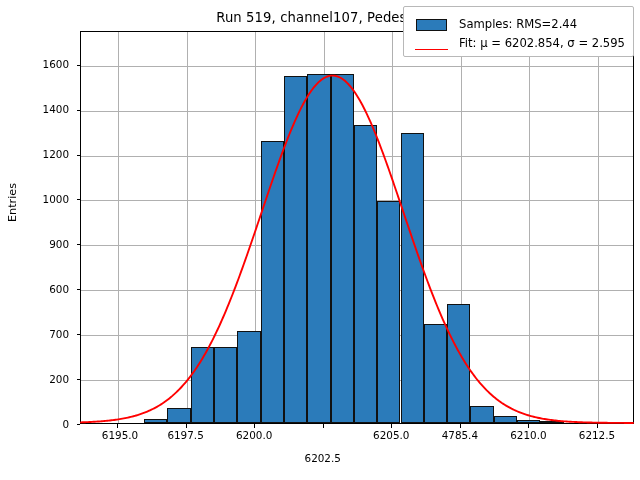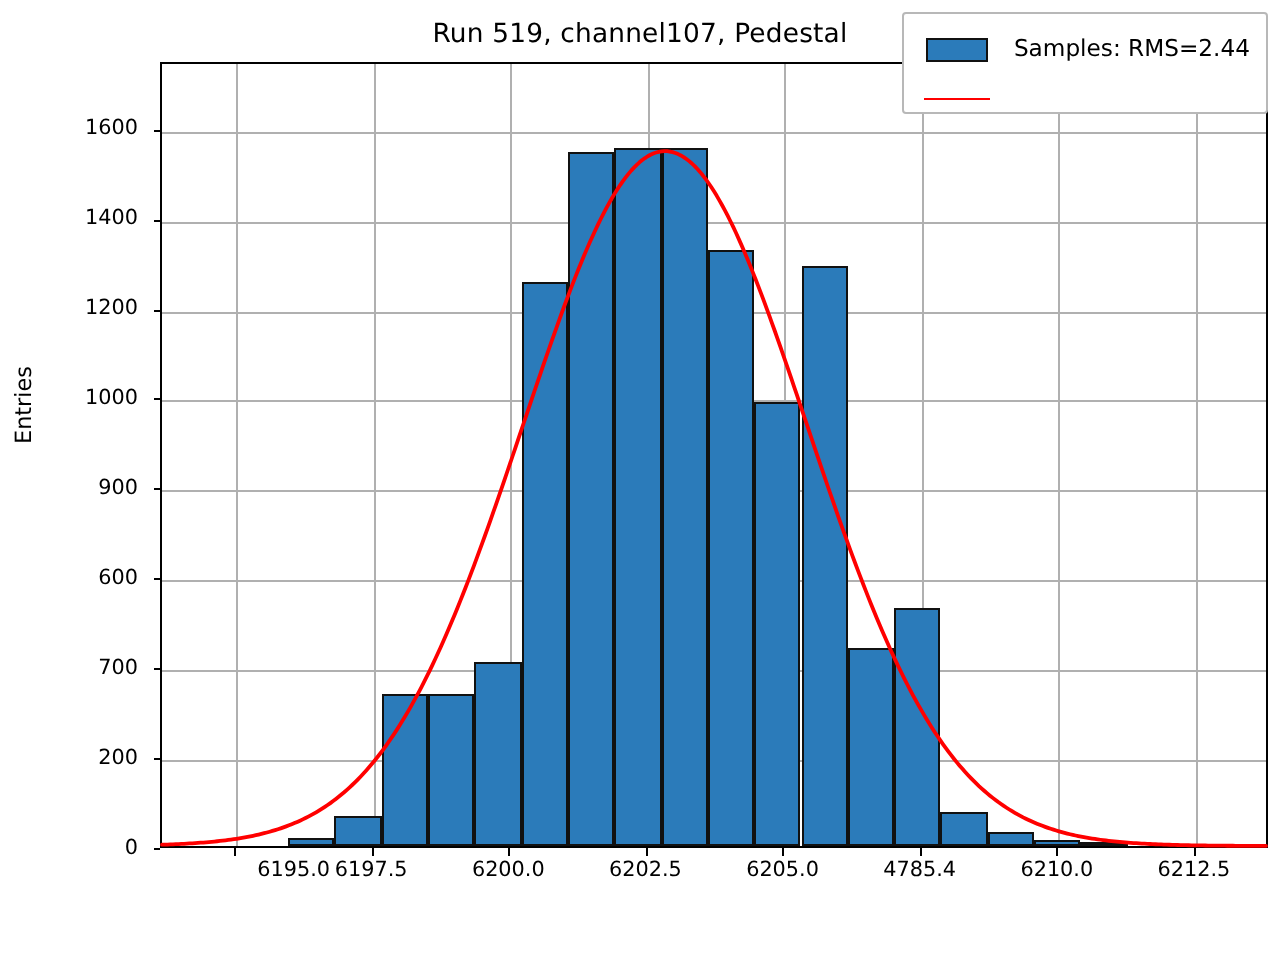--- a/index.html
+++ b/index.html
@@ -101,27 +101,27 @@
         <div class="bar" style="left: 436.07px; width: 23.31px; height: 3.37px; background: rgb(43, 123, 186); border-color: rgb(17, 17, 17);"></div>
         <div class="bar" style="left: 459.38px; width: 23.31px; height: 2.25px; background: rgb(43, 123, 186); border-color: rgb(17, 17, 17);"></div>
       </div>
     <svg id="curve" viewBox="0 0 554 393" preserveAspectRatio="none">
       <path id="fitpath" fill="none" stroke="#ff0000" stroke-width="1.9" stroke-linejoin="round" stroke-linecap="round" d="M0.00,392.35L1.39,392.31L2.77,392.26L4.15,392.20L5.54,392.15L6.92,392.09L8.31,392.03L9.70,391.96L11.08,391.89L12.46,391.81L13.85,391.73L15.24,391.65L16.62,391.56L18.01,391.46L19.39,391.36L20.77,391.25L22.16,391.14L23.55,391.02L24.93,390.89L26.31,390.75L27.70,390.61L29.08,390.46L30.47,390.30L31.86,390.13L33.24,389.96L34.62,389.77L36.01,389.57L37.40,389.36L38.78,389.14L40.16,388.91L41.55,388.67L42.93,388.41L44.32,388.14L45.71,387.86L47.09,387.56L48.47,387.25L49.86,386.92L51.25,386.57L52.63,386.21L54.02,385.83L55.40,385.43L56.78,385.02L58.17,384.58L59.56,384.12L60.94,383.64L62.32,383.14L63.71,382.62L65.09,382.07L66.48,381.50L67.87,380.90L69.25,380.28L70.63,379.63L72.02,378.95L73.41,378.24L74.79,377.50L76.18,376.73L77.56,375.93L78.94,375.10L80.33,374.23L81.72,373.33L83.10,372.40L84.48,371.43L85.87,370.42L87.25,369.37L88.64,368.28L90.03,367.15L91.41,365.99L92.79,364.77L94.18,363.52L95.57,362.22L96.95,360.88L98.34,359.49L99.72,358.06L101.10,356.57L102.49,355.04L103.88,353.46L105.26,351.83L106.64,350.15L108.03,348.41L109.42,346.63L110.80,344.79L112.19,342.89L113.57,340.94L114.95,338.94L116.34,336.88L117.73,334.76L119.11,332.59L120.49,330.36L121.88,328.07L123.26,325.72L124.65,323.32L126.04,320.85L127.42,318.33L128.80,315.75L130.19,313.11L131.58,310.41L132.96,307.65L134.35,304.83L135.73,301.95L137.11,299.02L138.50,296.03L139.89,292.98L141.27,289.87L142.65,286.71L144.04,283.49L145.42,280.22L146.81,276.89L148.20,273.51L149.58,270.08L150.96,266.60L152.35,263.07L153.74,259.49L155.12,255.86L156.51,252.19L157.89,248.48L159.27,244.72L160.66,240.92L162.05,237.09L163.43,233.22L164.81,229.31L166.20,225.37L167.58,221.41L168.97,217.41L170.36,213.40L171.74,209.35L173.12,205.29L174.51,201.21L175.90,197.12L177.28,193.02L178.66,188.90L180.05,184.79L181.43,180.66L182.82,176.54L184.21,172.43L185.59,168.31L186.97,164.21L188.36,160.13L189.75,156.06L191.13,152.01L192.52,147.98L193.90,143.98L195.28,140.01L196.67,136.07L198.06,132.18L199.44,128.32L200.82,124.51L202.21,120.74L203.59,117.03L204.98,113.38L206.37,109.78L207.75,106.24L209.13,102.77L210.52,99.37L211.91,96.04L213.29,92.79L214.68,89.62L216.06,86.53L217.44,83.53L218.83,80.61L220.22,77.79L221.60,75.06L222.98,72.43L224.37,69.90L225.75,67.47L227.14,65.15L228.53,62.94L229.91,60.84L231.29,58.85L232.68,56.98L234.07,55.22L235.45,53.59L236.84,52.07L238.22,50.68L239.60,49.41L240.99,48.27L242.38,47.26L243.76,46.37L245.14,45.61L246.53,44.99L247.92,44.49L249.30,44.13L250.69,43.90L252.07,43.80L253.45,43.83L254.84,43.99L256.23,44.29L257.61,44.72L258.99,45.28L260.38,45.97L261.76,46.78L263.15,47.73L264.54,48.81L265.92,50.01L267.30,51.34L268.69,52.79L270.08,54.36L271.46,56.06L272.85,57.87L274.23,59.80L275.61,61.84L277.00,64.00L278.39,66.26L279.77,68.64L281.15,71.11L282.54,73.69L283.92,76.37L285.31,79.15L286.70,82.01L288.08,84.97L289.46,88.02L290.85,91.15L292.24,94.36L293.62,97.65L295.01,101.01L296.39,104.45L297.77,107.95L299.16,111.52L300.55,115.14L301.93,118.83L303.31,122.56L304.70,126.35L306.08,130.19L307.47,134.06L308.86,137.98L310.24,141.93L311.62,145.92L313.01,149.93L314.40,153.97L315.78,158.03L317.16,162.11L318.55,166.20L319.93,170.31L321.32,174.42L322.71,178.54L324.09,182.66L325.47,186.78L326.86,190.90L328.25,195.01L329.63,199.11L331.02,203.19L332.40,207.27L333.78,211.32L335.17,215.35L336.56,219.36L337.94,223.34L339.32,227.29L340.71,231.21L342.09,235.10L343.48,238.95L344.87,242.77L346.25,246.55L347.63,250.28L349.02,253.98L350.41,257.63L351.79,261.23L353.18,264.79L354.56,268.29L355.94,271.75L357.33,275.16L358.72,278.51L360.10,281.81L361.48,285.06L362.87,288.25L364.25,291.38L365.64,294.46L367.03,297.49L368.41,300.45L369.79,303.36L371.18,306.20L372.57,308.99L373.95,311.72L375.34,314.39L376.72,317.01L378.10,319.56L379.49,322.05L380.88,324.49L382.26,326.87L383.64,329.19L385.03,331.45L386.42,333.65L387.80,335.80L389.19,337.88L390.57,339.92L391.95,341.89L393.34,343.82L394.73,345.69L396.11,347.50L397.49,349.26L398.88,350.97L400.26,352.63L401.65,354.23L403.04,355.79L404.42,357.30L405.80,358.76L407.19,360.17L408.58,361.54L409.96,362.86L411.35,364.13L412.73,365.37L414.11,366.56L415.50,367.71L416.89,368.81L418.27,369.88L419.65,370.91L421.04,371.90L422.42,372.86L423.81,373.77L425.20,374.66L426.58,375.51L427.96,376.32L429.35,377.11L430.74,377.86L432.12,378.59L433.51,379.28L434.89,379.94L436.27,380.58L437.66,381.19L439.05,381.78L440.43,382.34L441.81,382.88L443.20,383.39L444.58,383.88L445.97,384.35L447.36,384.79L448.74,385.22L450.12,385.63L451.51,386.02L452.90,386.39L454.28,386.74L455.66,387.08L457.05,387.40L458.43,387.71L459.82,388.00L461.21,388.27L462.59,388.54L463.97,388.79L465.36,389.03L466.75,389.25L468.13,389.47L469.52,389.67L470.90,389.86L472.28,390.04L473.67,390.22L475.06,390.38L476.44,390.54L477.82,390.68L479.21,390.82L480.59,390.95L481.98,391.08L483.37,391.19L484.75,391.31L486.13,391.41L487.52,391.51L488.91,391.60L490.29,391.69L491.68,391.77L493.06,391.85L494.44,391.92L495.83,391.99L497.22,392.06L498.60,392.12L499.98,392.18L501.37,392.23L502.75,392.28L504.14,392.33L505.53,392.37L506.91,392.42L508.29,392.46L509.68,392.49L511.07,392.53L512.45,392.56L513.84,392.59L515.22,392.62L516.60,392.64L517.99,392.67L519.38,392.69L520.76,392.71L522.14,392.73L523.53,392.75L524.92,392.77L526.30,392.79L527.69,392.80L529.07,392.82L530.45,392.83L531.84,392.84L533.23,392.85L534.61,392.87L535.99,392.88L537.38,392.88L538.76,392.89L540.15,392.90L541.54,392.91L542.92,392.92L544.30,392.92L545.69,392.93L547.08,392.93L548.46,392.94L549.85,392.94L551.23,392.95L552.61,392.95L554.00,392.96"></path>
     </svg>
   </div>
 
   <div id="axes-decor">
       <div class="tick-x" style="left: 117.02px;"></div>
-      <div class="tlab-x" style="left: 101px; text-align: right;">6195.0</div>
+      <div class="tlab-x" style="left: 88px;">6195.0</div>
       <div class="tick-x" style="left: 185.59px;"></div>
       <div class="tlab-x" style="left: 153.59px;">6197.5</div>
       <div class="tick-x" style="left: 254.15px;"></div>
       <div class="tlab-x" style="left: 222.15px;">6200.0</div>
       <div class="tick-x" style="left: 322.72px;"></div>
-      <div class="tlab-x" style="left: 290.72px;">6202.5</div>
+      <div class="tlab-x" style="left: 290.72px; margin-top: 23px;">6202.5</div>
       <div class="tick-x" style="left: 391.28px;"></div>
       <div class="tlab-x" style="left: 359.28px;">6205.0</div>
       <div class="tick-x" style="left: 459.85px;"></div>
       <div class="tlab-x" style="left: 427.85px;">4785.4</div>
       <div class="tick-x" style="left: 528.41px;"></div>
       <div class="tlab-x" style="left: 496.41px;">6210.0</div>
       <div class="tick-x" style="left: 596.98px;"></div>
       <div class="tlab-x" style="left: 564.98px; text-align: center;">6212.5</div>
       <div class="tick-y" style="top: 424px;"></div>
       <div class="tlab-y" style="top: 417.5px;">0</div>
@@ -149,16 +149,17 @@
     <div class="lg-row">
       <span class="lg-key">
         <span class="lg-patch"></span>
       </span>
       <span class="lg-txt">Samples: RMS=2.44</span>
     </div>
     <div class="lg-row">
       <span class="lg-key">
         <span class="lg-line"></span>
       </span>
+      <span class="lg-txt">Fit: μ = 6202.854, σ = 2.595</span>
     </div>
   </div>
 
 </div>
 
 </body></html>

